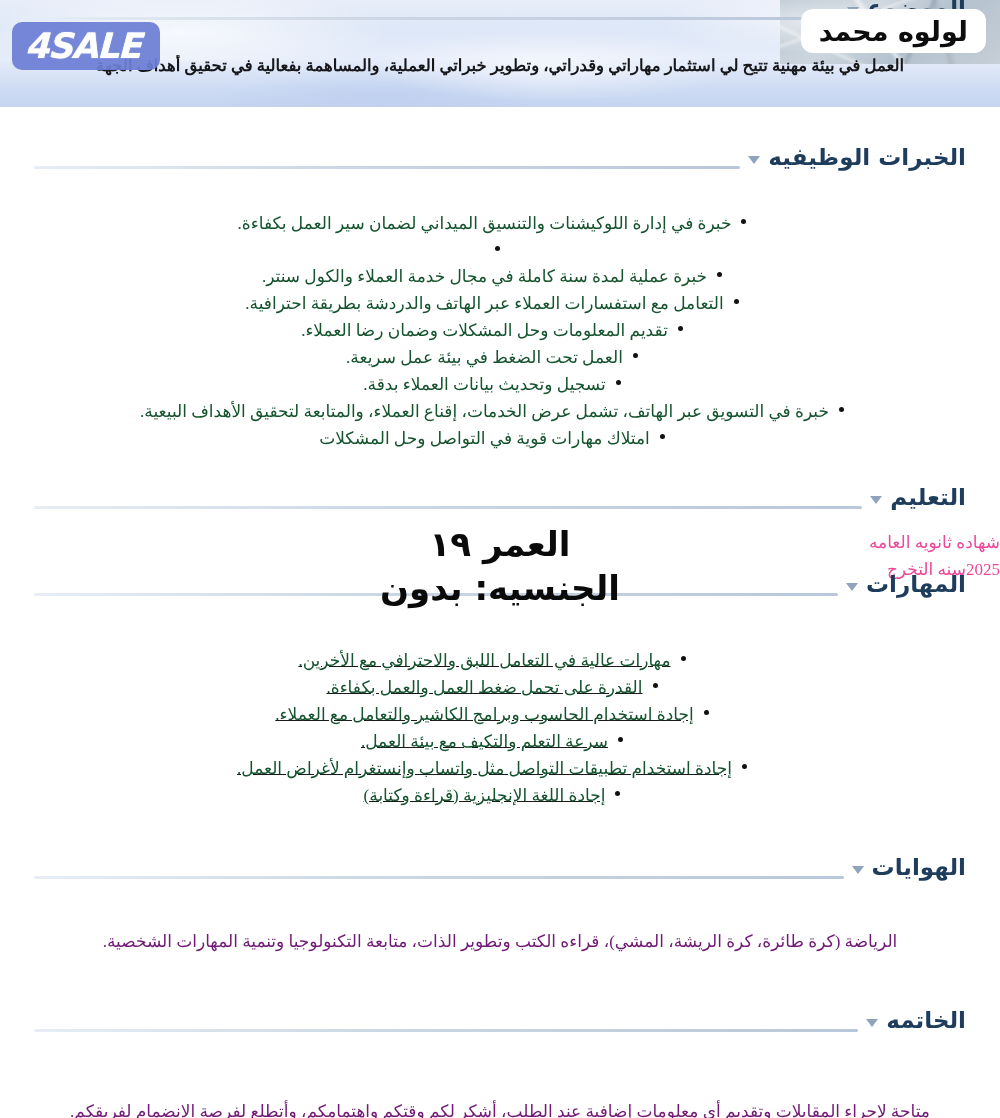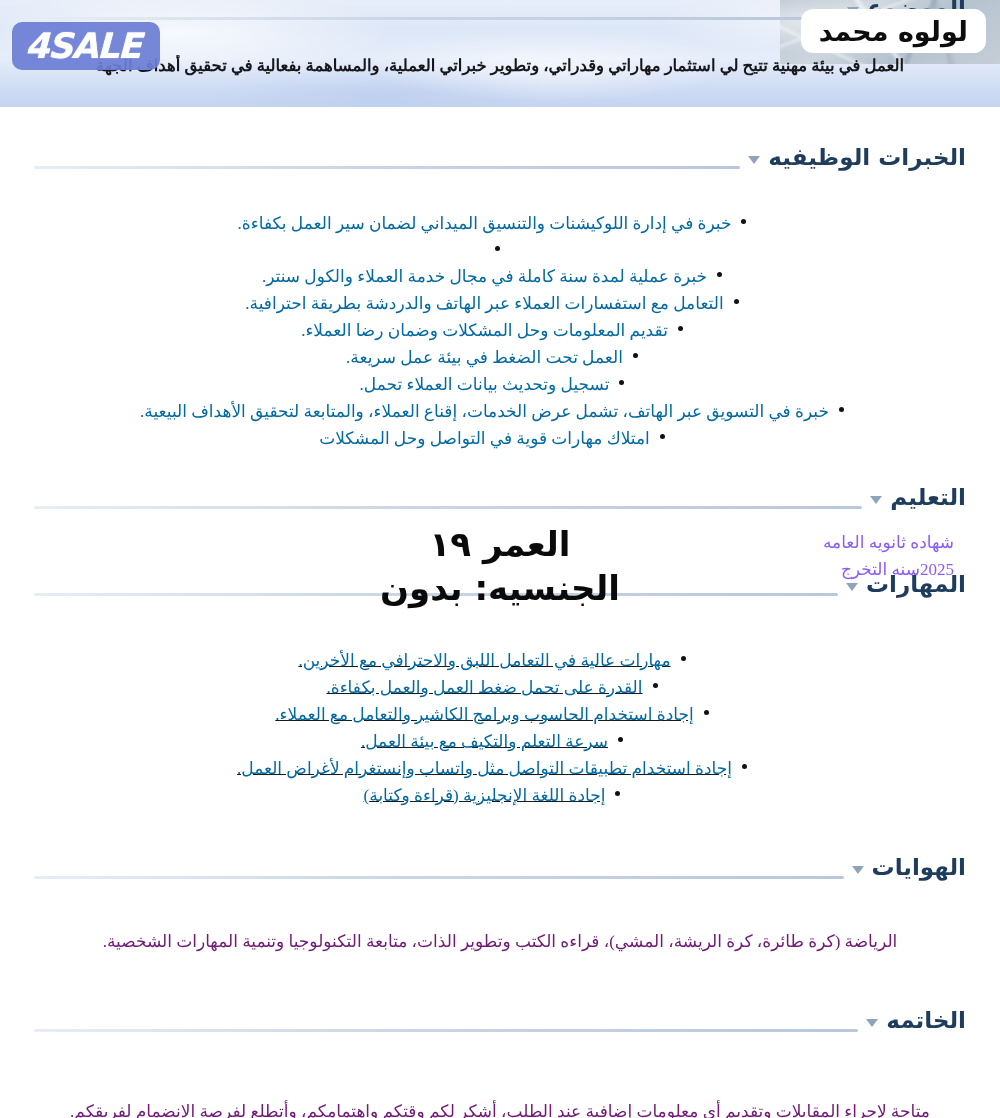--- a/index.html
+++ b/index.html
@@ -182,21 +182,21 @@
     margin: 0;
     padding: 0;
     list-style: none;
     text-align: center;
   }
   .bullets li {
     position: relative;
     display: block;
     font-size: 17px;
     line-height: 1.52;
-    color: #0369a1;
+    color: #14532d;
     white-space: nowrap;
   }
   .bullets li .dot {
     display: inline-block;
     width: 5px; height: 5px;
     border-radius: 50%;
     background: #111;
     vertical-align: middle;
     margin-right: 16px;
     margin-left: 10px;
@@ -209,24 +209,23 @@
     text-align: center;
     font-size: 17px;
     line-height: 1.5;
     color: #701a75;
     white-space: nowrap;
   }
 
   
   .edu-block {
     text-align: right;
-    padding-right: 46px;
     font-size: 17px;
     line-height: 1.55;
-    color: #8b5cf6;
+    color: #ec4899;
   }
 
   
   .overlay-info {
     position: absolute;
     left: 0; right: 0;
     top: 523px;
     text-align: center;
     font-family: "DejaVu Sans", "Liberation Sans", sans-serif;
     font-weight: 700;
@@ -272,21 +271,21 @@
     <div class="caret"></div>
     <div class="rule"></div>
   </div>
   <ul class="bullets" style="margin-top:38px;">
     <li><span class="dot"></span><span class="txt">خبرة في إدارة اللوكيشنات والتنسيق الميداني لضمان سير العمل بكفاءة.</span></li>
     <li><span class="dot"></span></li>
     <li><span class="dot"></span><span class="txt">خبرة عملية لمدة سنة كاملة في مجال خدمة العملاء والكول سنتر.</span></li>
     <li><span class="dot"></span><span class="txt">التعامل مع استفسارات العملاء عبر الهاتف والدردشة بطريقة احترافية.</span></li>
     <li><span class="dot"></span><span class="txt">تقديم المعلومات وحل المشكلات وضمان رضا العملاء.</span></li>
     <li><span class="dot"></span><span class="txt">العمل تحت الضغط في بيئة عمل سريعة.</span></li>
-    <li><span class="dot"></span><span class="txt">تسجيل وتحديث بيانات العملاء تحمل.</span></li>
+    <li><span class="dot"></span><span class="txt">تسجيل وتحديث بيانات العملاء بدقة.</span></li>
     <li><span class="dot"></span><span class="txt">خبرة في التسويق عبر الهاتف، تشمل عرض الخدمات، إقناع العملاء، والمتابعة لتحقيق الأهداف البيعية.</span></li>
     <li><span class="dot"></span><span class="txt">امتلاك مهارات قوية في التواصل وحل المشكلات</span></li>
   </ul>
 </div>
 
 <div class="abs" style="top:485px;">
   <div class="section-head">
     <div class="title">التعليم</div>
     <div class="caret"></div>
     <div class="rule"></div>

